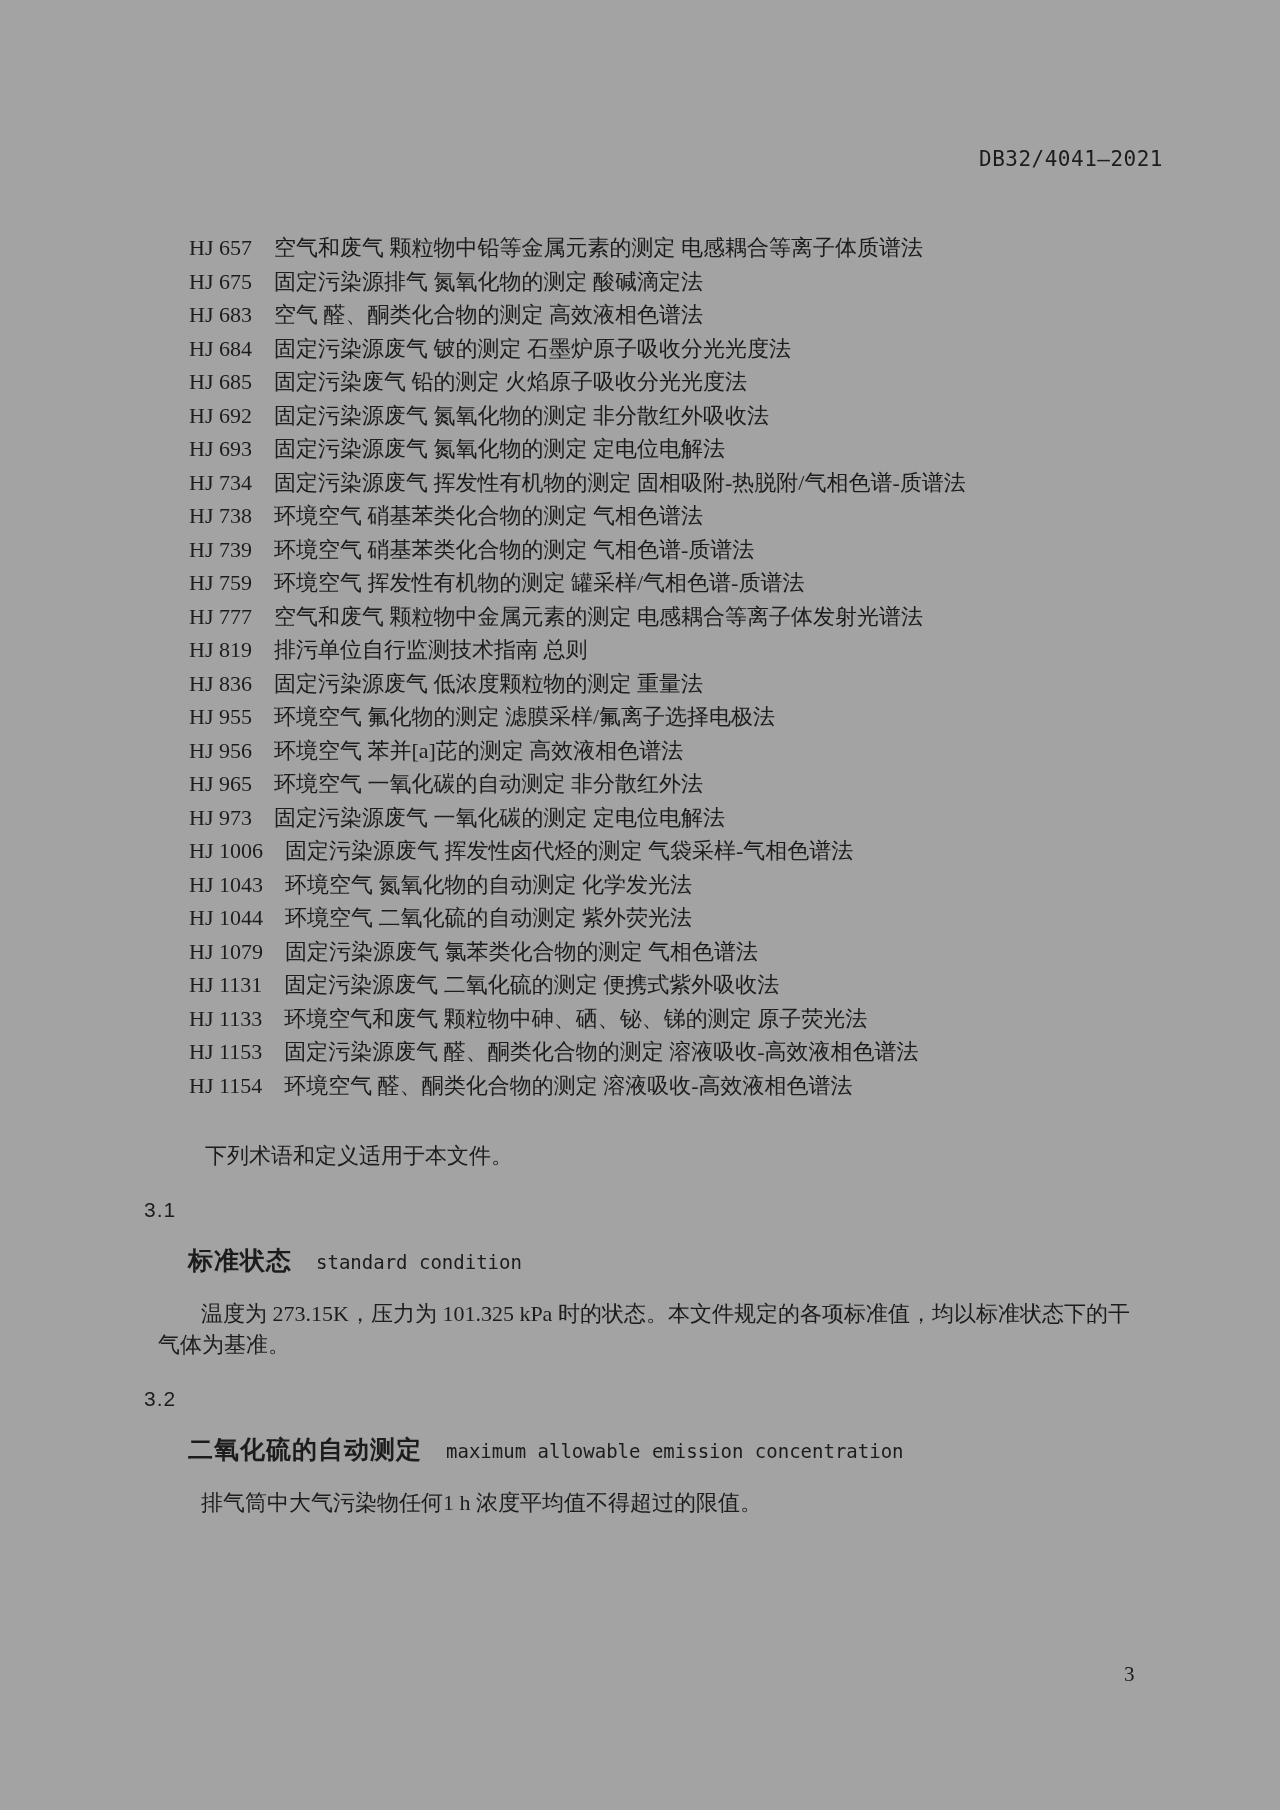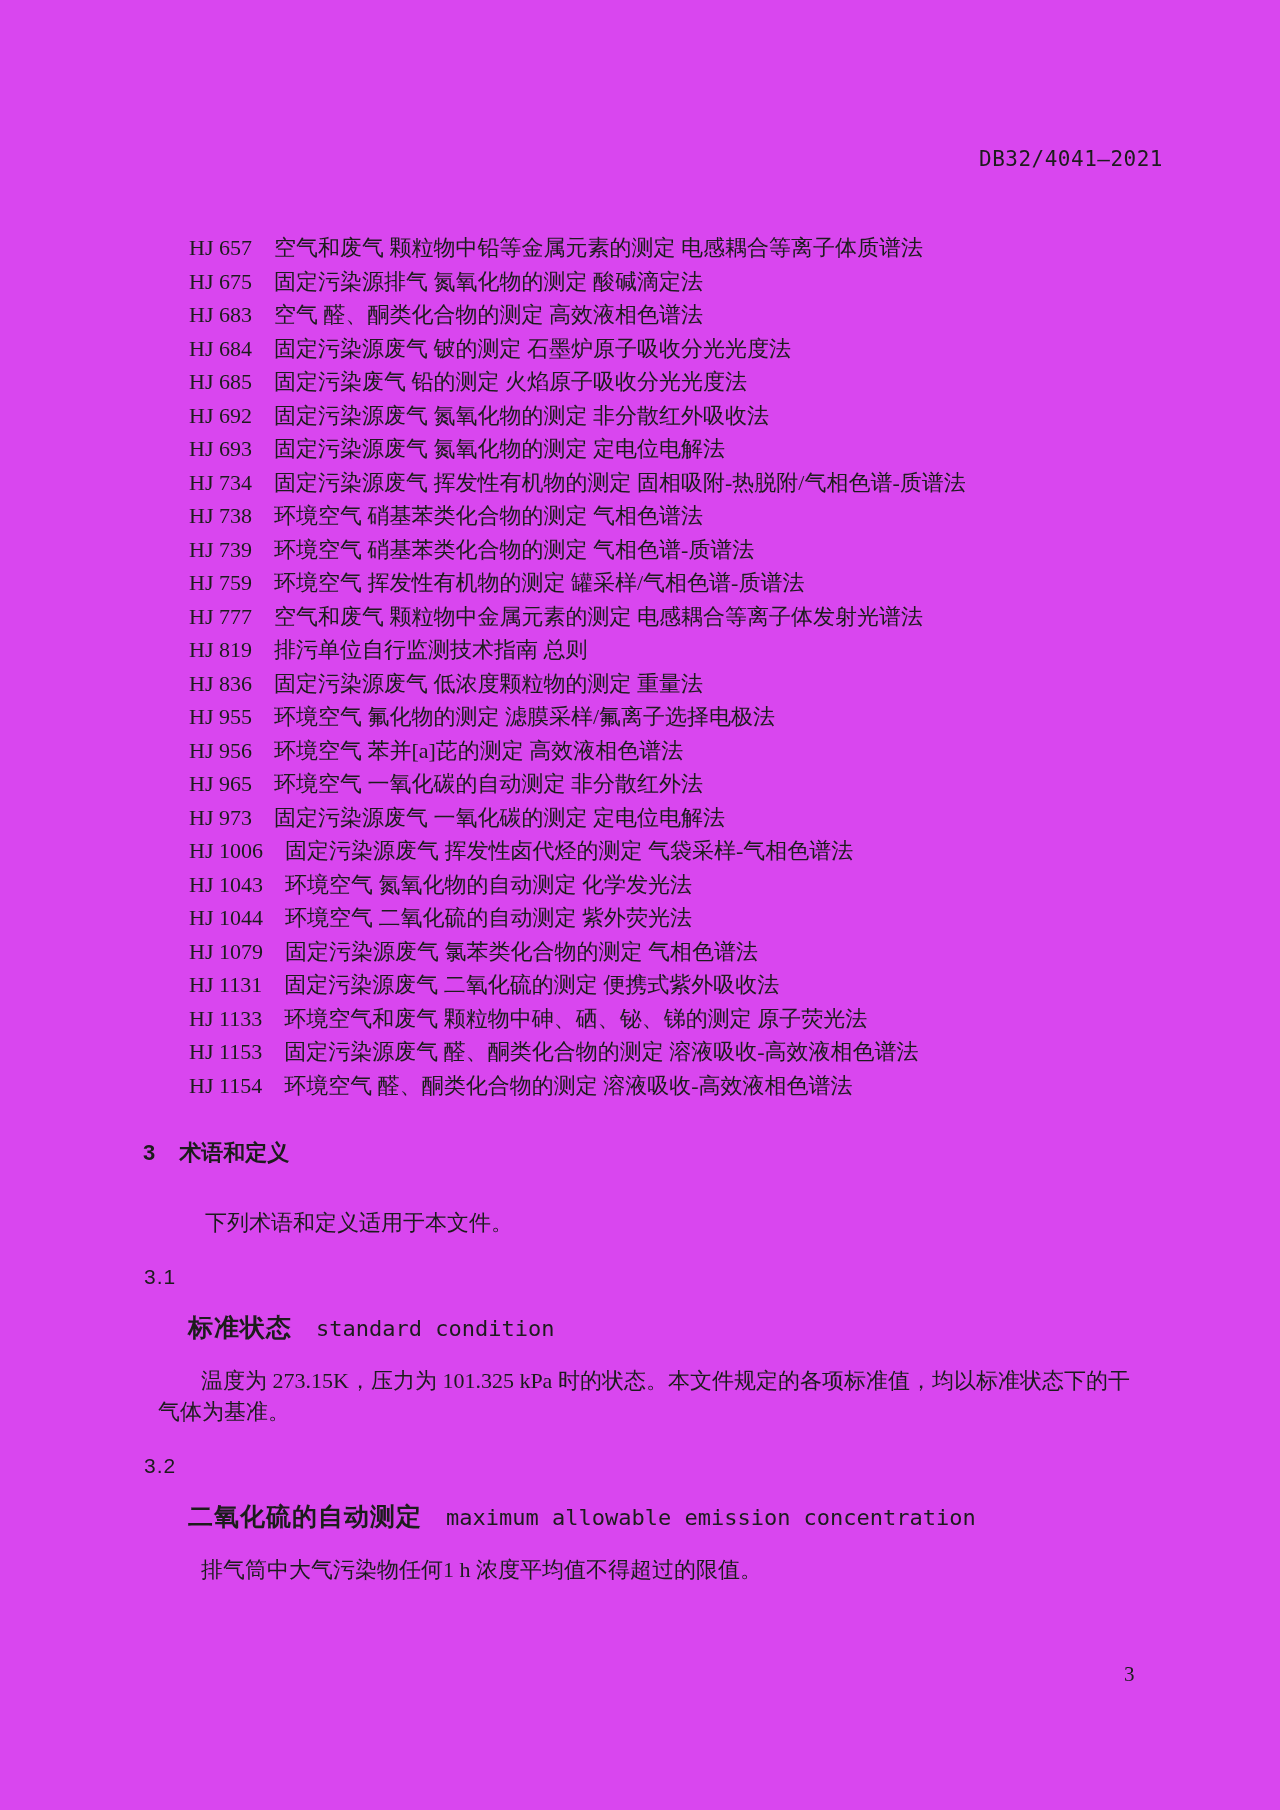--- a/index.html
+++ b/index.html
@@ -6,21 +6,21 @@
   body {
     background: #e8e8e8;
     font-family: "Liberation Serif", "DejaVu Serif", serif;
     color: #1c1c1c;
   }
   .page {
     position: relative;
     width: 1280px;
     height: 1810px;
     margin: 0 auto;
-    background: #d946ef;
+    background: #a3a3a3;
     overflow: hidden;
   }
   .doc-code {
     position: absolute;
     top: 147px;
     right: 117px;
     font-family: "DejaVu Sans Mono", "Liberation Mono", monospace;
     font-size: 21px;
     letter-spacing: 0.5px;
     color: #1c1c1c;
@@ -70,21 +70,21 @@
   }
   .term-cn {
     font-family: "Liberation Sans", "DejaVu Sans", sans-serif;
     font-weight: bold;
     font-size: 25px;
     letter-spacing: 1px;
   }
   .term-en {
     margin-left: 24px;
     font-family: "DejaVu Sans Mono", "Liberation Mono", monospace;
-    font-size: 22px;
+    font-size: 19px;
     color: #1c1c1c;
   }
   .term-def {
     margin-top: 19px;
     font-size: 22px;
     line-height: 30.5px;
     text-indent: 43px;
   }
   .page-num {
     position: absolute;
@@ -152,23 +152,20 @@
         <div class="std-row"><span class="std-num">HJ 1131</span><span class="std-desc">固定污染源废气 二氧化硫的测定 便携式紫外吸收法</span></div>
 
 
         <div class="std-row"><span class="std-num">HJ 1133</span><span class="std-desc">环境空气和废气 颗粒物中砷、硒、铋、锑的测定 原子荧光法</span></div>
 
         <div class="std-row"><span class="std-num">HJ 1153</span><span class="std-desc">固定污染源废气 醛、酮类化合物的测定 溶液吸收-高效液相色谱法</span></div>
 
         <div class="std-row"><span class="std-num">HJ 1154</span><span class="std-desc">环境空气 醛、酮类化合物的测定 溶液吸收-高效液相色谱法</span></div>
       </div>
 
-    <div class="sec-heading">
-      <span>3</span><span class="sec-title">术语和定义</span>
-    </div>
 
     <p class="intro">下列术语和定义适用于本文件。</p>
 
     <div>
 
         <div class="term-block">
           <div class="clause-num">3.1</div>
           <div class="term-line"><span class="term-cn">标准状态</span><span class="term-en">standard condition</span></div>
           <p class="term-def">温度为 273.15K，压力为 101.325 kPa 时的状态。本文件规定的各项标准值，均以标准状态下的干气体为基准。</p>
         </div>

